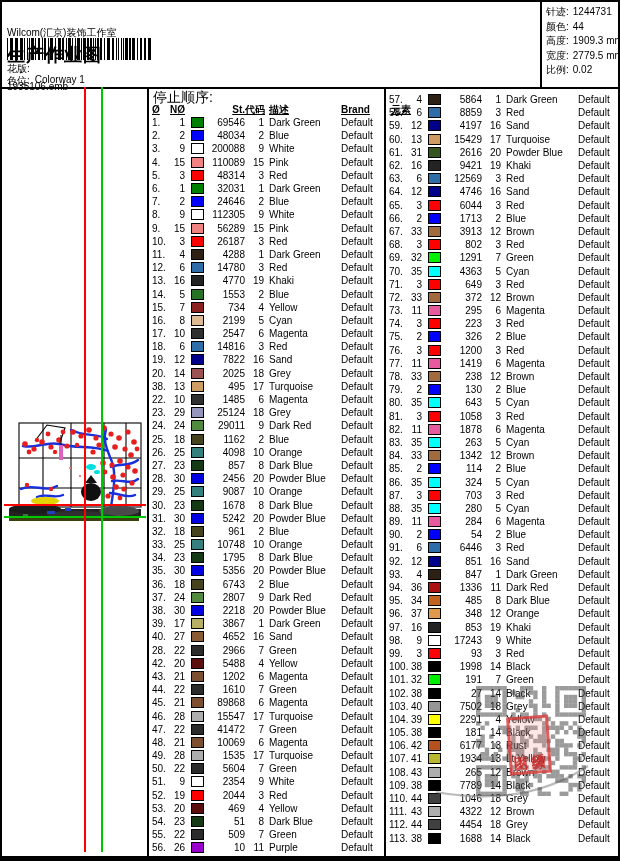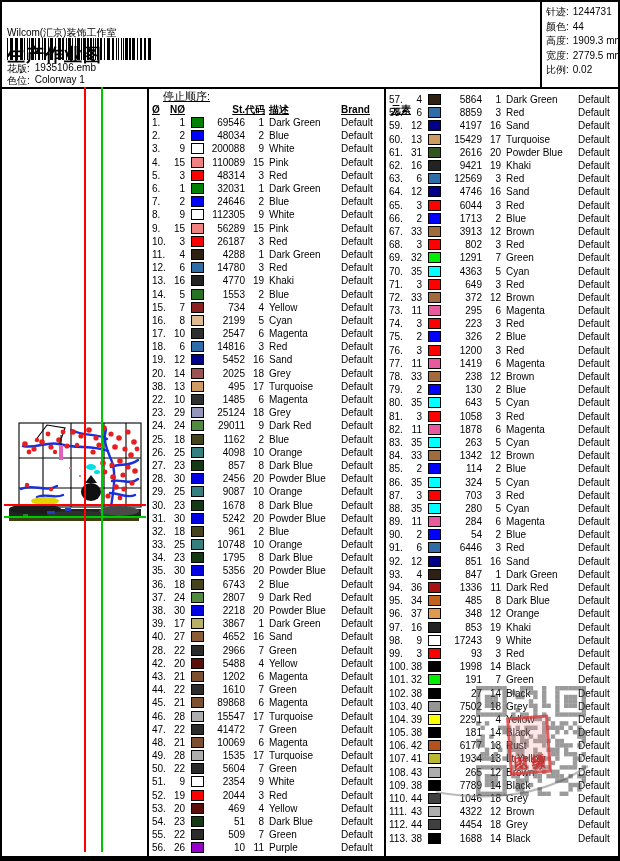--- a/index.html
+++ b/index.html
@@ -4,29 +4,29 @@
 <style>
   html,body{margin:0;padding:0;background:#fff;}
   .page{position:relative;width:620px;height:861px;box-sizing:border-box;
         border:2px solid #000;border-bottom:5px solid #000;overflow:hidden;
         font-family:"Liberation Sans","DejaVu Sans",sans-serif;color:#000;background:#fff;}
   
   .hdr-area{position:absolute;left:0;top:0;right:0;height:85px;border-bottom:2px solid #000;}
   .title{position:absolute;left:5px;top:1px;font-size:18px;font-weight:bold;letter-spacing:1px;margin-top:40px;}
   .studio{position:absolute;left:5px;top:24px;font-size:10px;}
   .barcode{position:absolute;left:5px;top:36px;width:146px;height:22px;}
-  .pat-line{position:absolute;left:5px;top:60px;font-size:10px;display:flex;gap:5px;}
+  .pat-line{position:absolute;left:5px;top:60px;font-size:10px;display:flex;gap:5px;flex-direction:column;}
   .cw-line{position:absolute;left:5px;top:72px;font-size:10px;display:flex;gap:5px;}
   .info-box{position:absolute;left:538px;top:0;right:0;height:85px;border-left:2px solid #000;
             padding:3px 0 0 4px;box-sizing:border-box;}
   .info-line{display:flex;gap:4px;font-size:10px;line-height:14.6px;white-space:nowrap;}
   
   .vdiv{position:absolute;top:85px;bottom:0;width:0;border-left:2px solid #000;}
   .panel{position:absolute;top:85px;bottom:0;}
-  .stop-label{position:absolute;left:14px;top:2px;font-size:11px;text-decoration:underline;}
+  .stop-label{position:absolute;left:4px;top:2px;font-size:14px;}
   .thead{position:absolute;left:0;top:16px;right:0;}
   .rows{position:absolute;left:0;right:0;}
   .trow{display:flex;align-items:center;height:13.2px;font-size:10px;white-space:nowrap;}
   .c-num{width:18px;padding-left:3px;flex:none;}
   .c-no{width:15px;text-align:right;flex:none;}
   .c-sw{width:11px;height:9px;border:1px solid #000;margin-left:6px;flex:none;}
   .c-swslot{width:13px;margin-left:6px;flex:none;}
   .c-st{width:41px;text-align:right;flex:none;}
   .c-code{width:19px;text-align:right;flex:none;}
   .c-desc{width:72px;padding-left:5px;flex:none;overflow:visible;}
@@ -313,21 +313,21 @@
           <span class="c-sw" style="background: rgb(47, 109, 168);"></span>
           <span class="c-st">14816</span>
           <span class="c-code">3</span>
           <span class="c-desc">Red</span>
           <span class="c-brand">Default</span>
         </div>
         <div class="trow">
           <span class="c-num">19.</span>
           <span class="c-no">12</span>
           <span class="c-sw" style="background: rgb(0, 0, 139);"></span>
-          <span class="c-st">5452</span>
+          <span class="c-st">7822</span>
           <span class="c-code">16</span>
           <span class="c-desc">Sand</span>
           <span class="c-brand">Default</span>
         </div>
         <div class="trow">
           <span class="c-num">20.</span>
           <span class="c-no">14</span>
           <span class="c-sw" style="background: rgb(156, 82, 82);"></span>
           <span class="c-st">2025</span>
           <span class="c-code">18</span>

